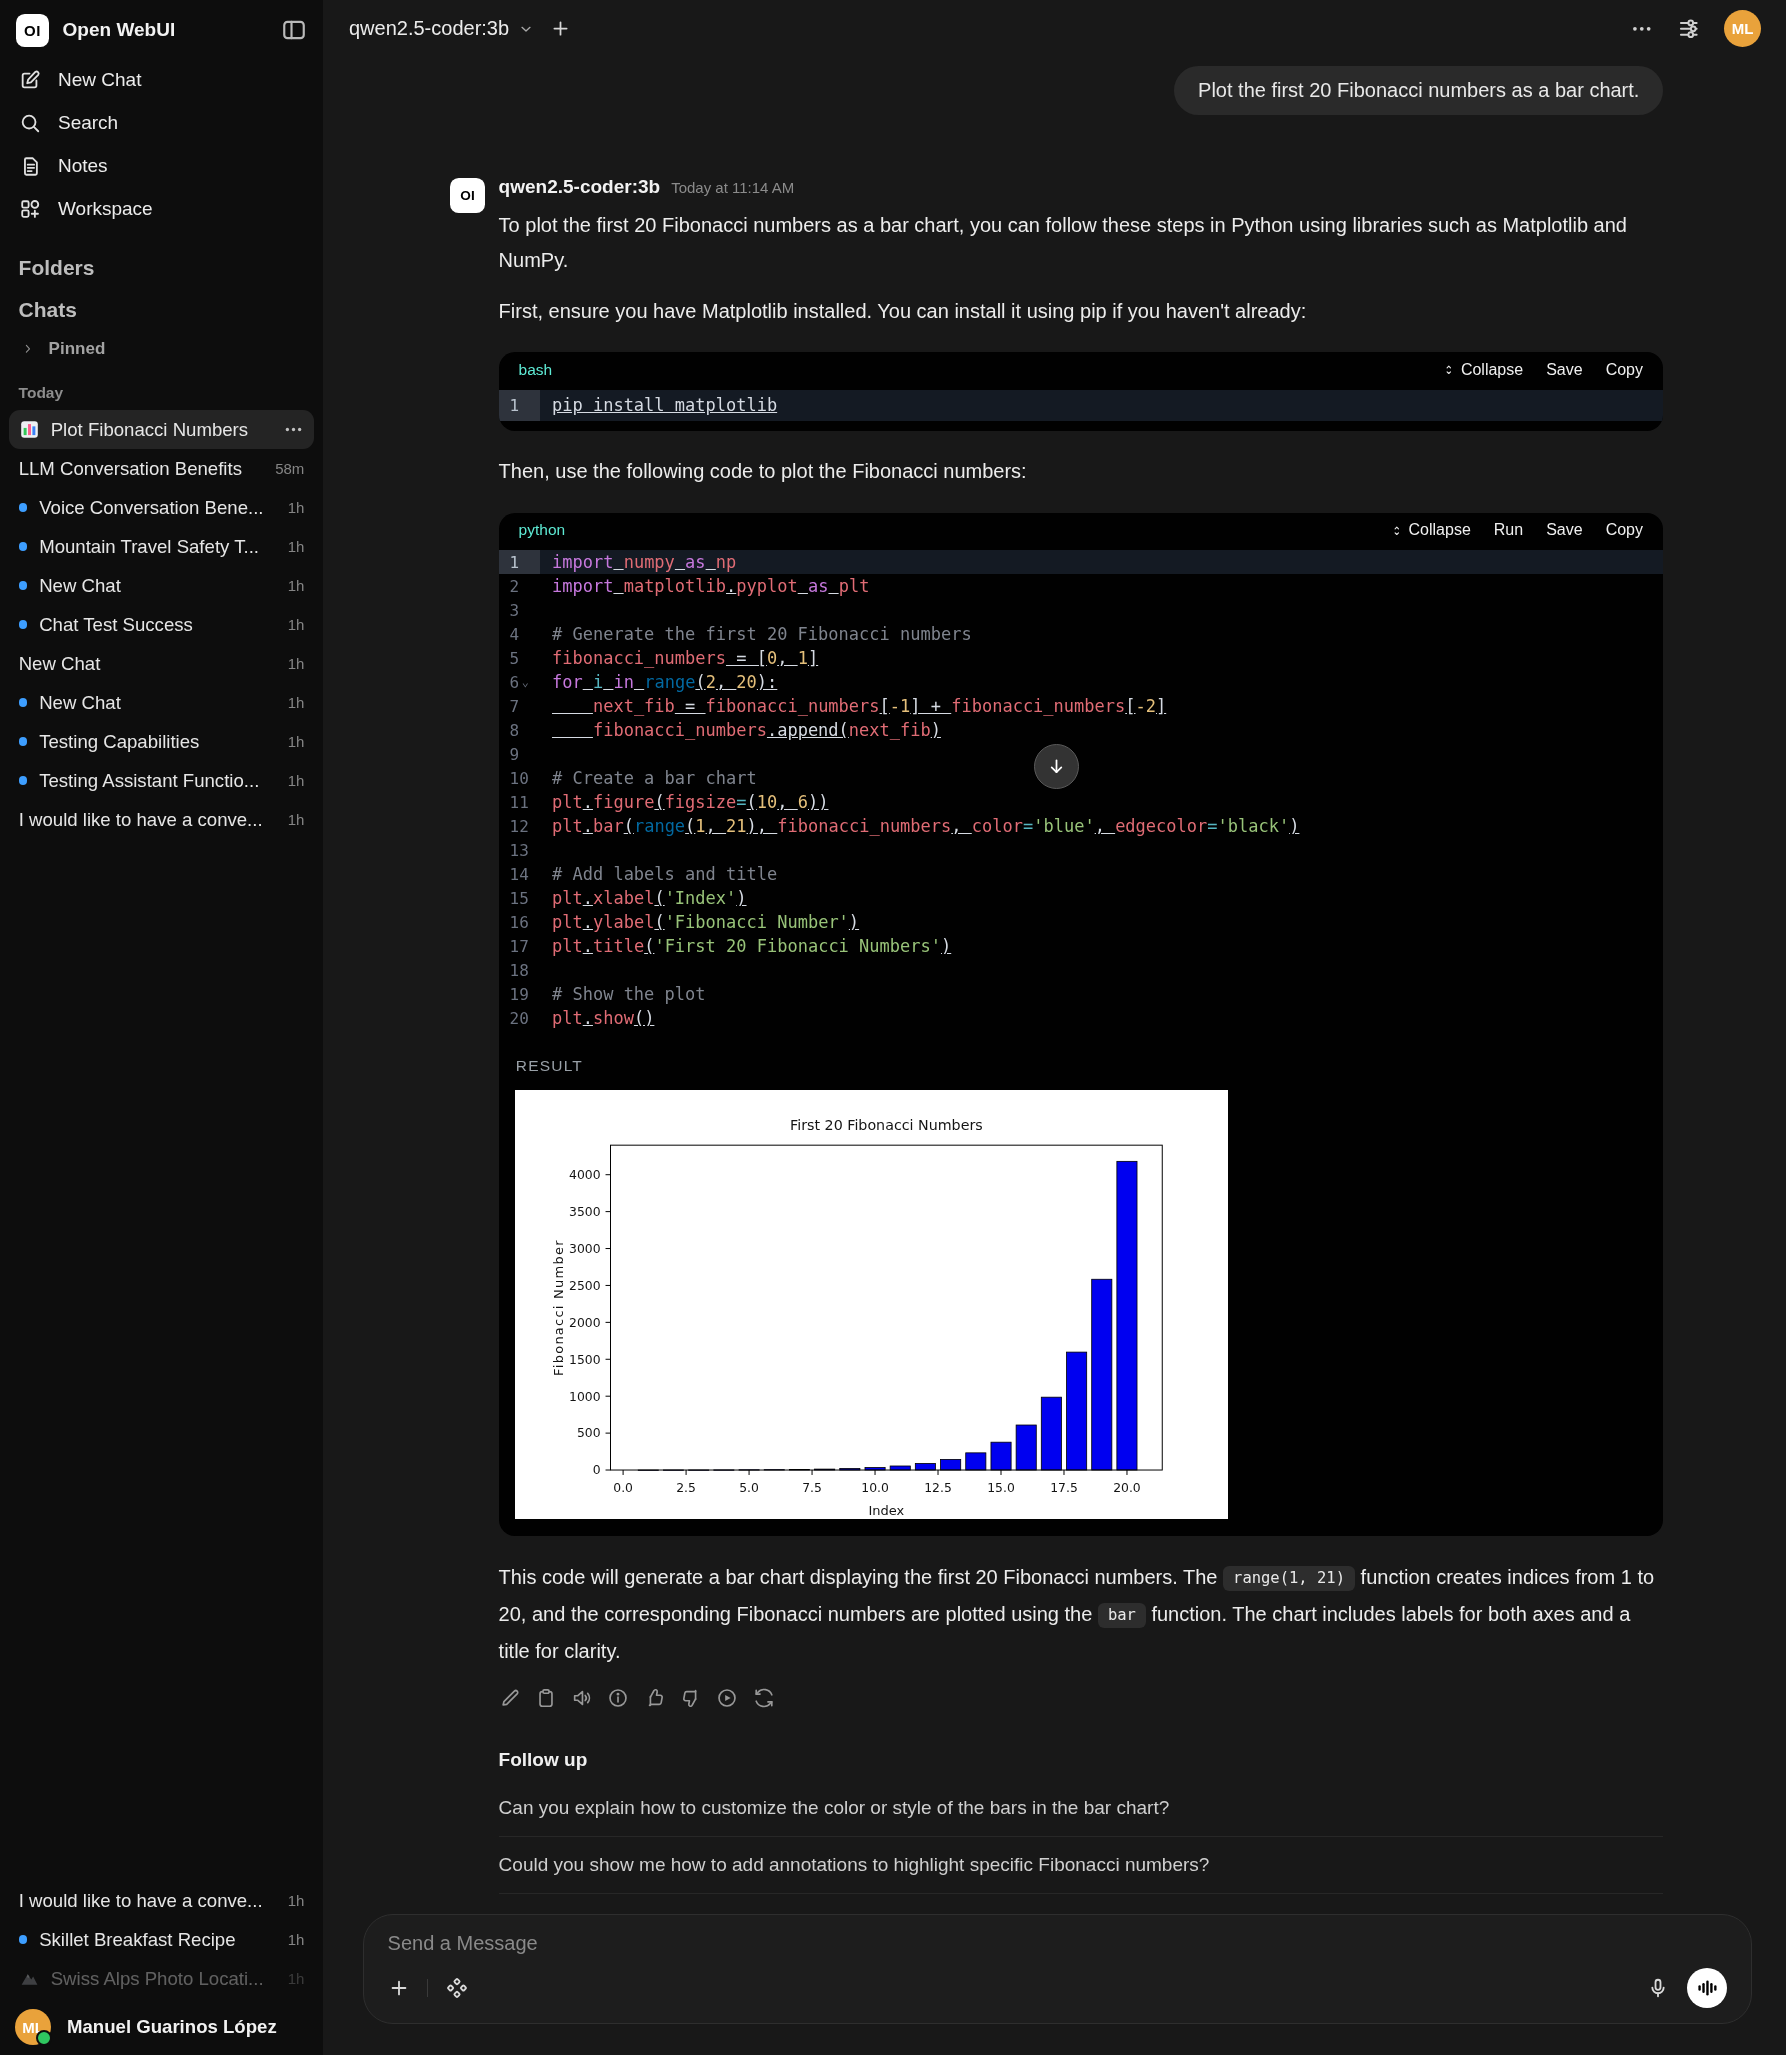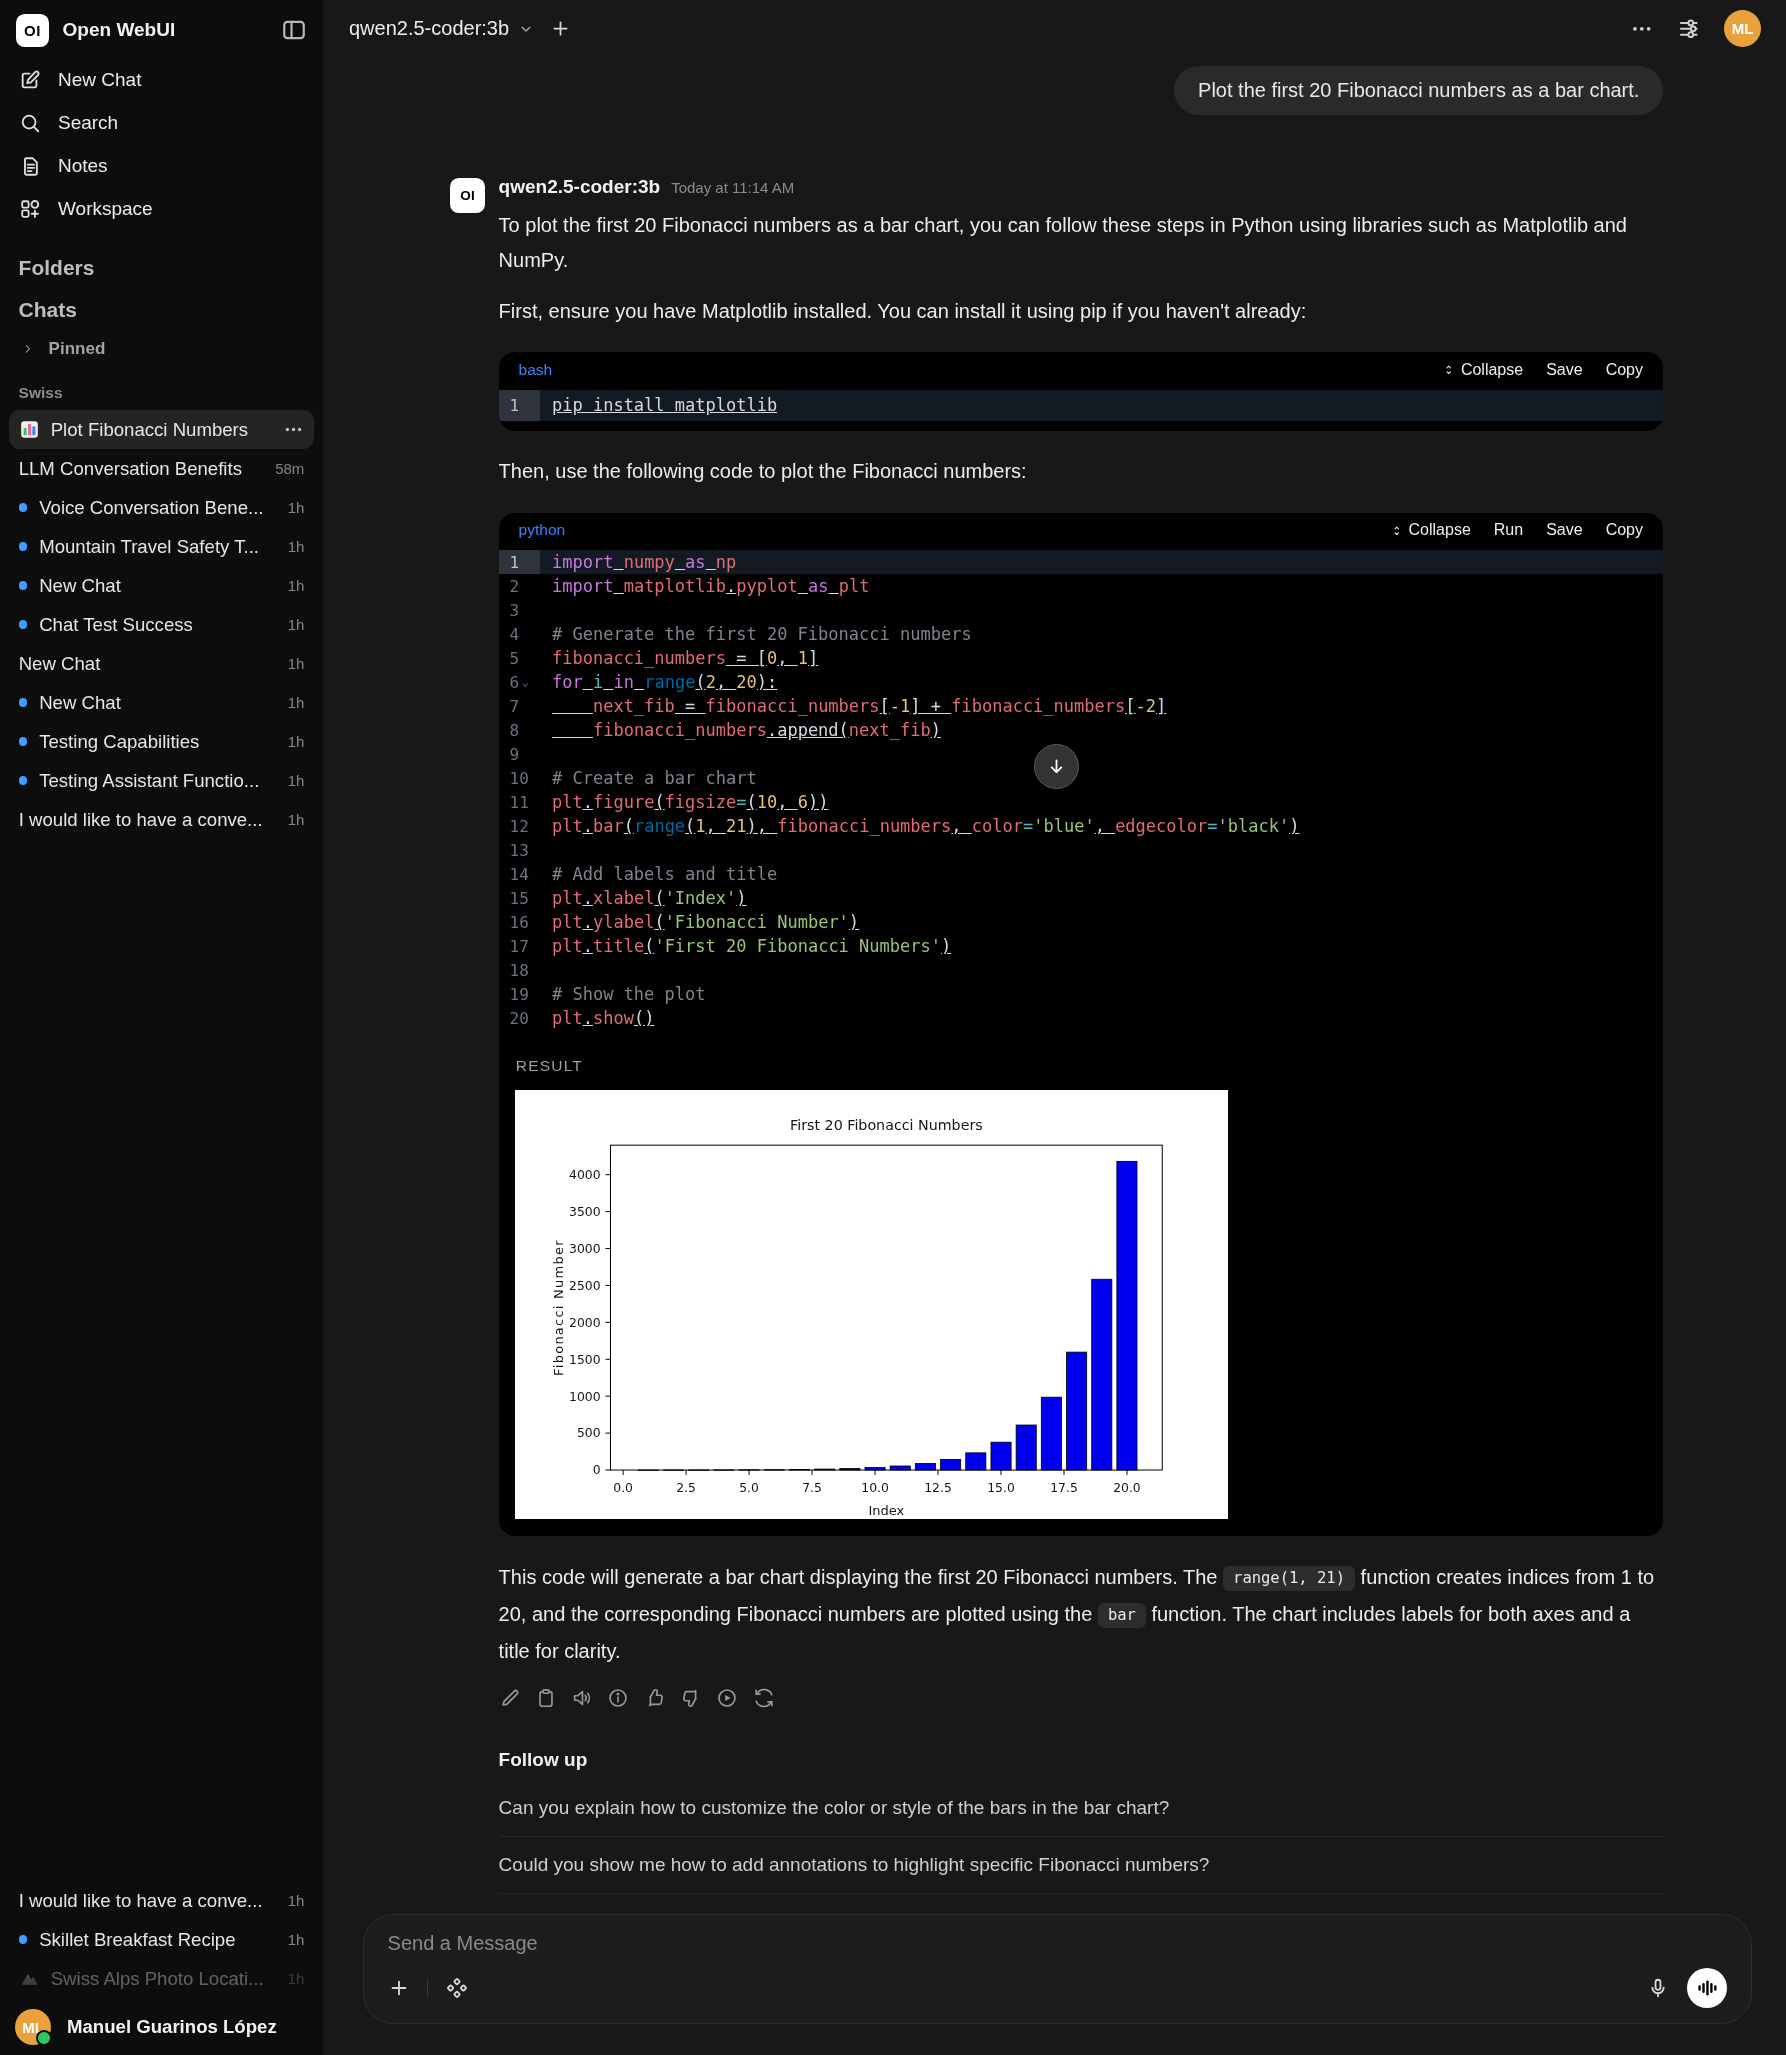--- a/index.html
+++ b/index.html
@@ -66,21 +66,21 @@
   .a-content{flex:1;min-width:0;}
   .a-namerow{display:flex;align-items:baseline;gap:11px;}
   .a-name{font-size:19px;font-weight:700;color:#f2f2f2;}
   .a-time{font-size:15px;color:#8b8b8b;}
   .para{font-size:20px;line-height:35px;color:#ececec;margin:16px 0;}
   .inline-code{font-family:"DejaVu Sans Mono",monospace;font-size:15.5px;background:#2d2d2d;
                padding:3.1px 10px;border-radius:6.2px;color:#e8e8e8;}
 
   .code-block{background:#010101;border-radius:16px;margin:23.6px 0;overflow:hidden;}
   .cb-header{display:flex;align-items:center;height:35px;padding:0 20px;}
-  .cb-lang{font-size:15.5px;color:#3b82f6;}
+  .cb-lang{font-size:15.5px;color:#5eead4;}
   .cb-actions{margin-left:auto;display:flex;align-items:flex-start;gap:23px;}
   .cb-btn{display:flex;align-items:center;gap:5px;font-size:16px;color:#f0f0f0;cursor:pointer;}
   .cb-btn .icon{width:13.6px;height:13.6px;color:#e8e8e8;}
   .cb-body{font-family:"DejaVu Sans Mono",monospace;font-size:17px;padding:2.5px 0 10px 0;}
   .cline{display:flex;align-items:center;height:24px;}
   .cb-body.single .cline{height:31px;}
   .ln{width:41px;flex:none;color:#6b7280;font-size:16px;padding-left:11px;box-sizing:border-box;
       align-self:stretch;display:flex;align-items:center;}
   .ln .fold{font-size:11.8px;margin-left:2.5px;color:#6b7280;}
   .lc{white-space:pre;padding-left:12.4px;color:#d6dbe3;}
@@ -184,21 +184,21 @@
     <div class="sb-label">Folders</div>
     <div class="sb-label" style="padding-top:16px">Chats</div>
     <div class="sb-pinned">
       <span class="icon">
           <svg viewBox="0 0 24 24">
             <polyline points="9.5,6 15,12 9.5,18"></polyline>
           </svg>
         </span>
       <span>Pinned</span>
     </div>
-    <div class="sb-label small">Swiss</div>
+    <div class="sb-label small">Today</div>
 
     <div class="chat-list" id="chat-list-top">
         <div class="chat-row selected">
           <span class="icon emoji">
             <svg viewBox="0 0 24 24">
               <g stroke="none">
                 <rect x="2.5" y="2.5" width="19" height="19" rx="3.5" fill="#eef0f3"></rect>
                 <rect x="5.3" y="10.2" width="3.4" height="8.2" fill="#34c759"></rect>
                 <rect x="10.3" y="5.8" width="3.4" height="12.6" fill="#ff5f8f"></rect>
                 <rect x="15.3" y="8.4" width="3.4" height="10" fill="#3b82f6"></rect>

